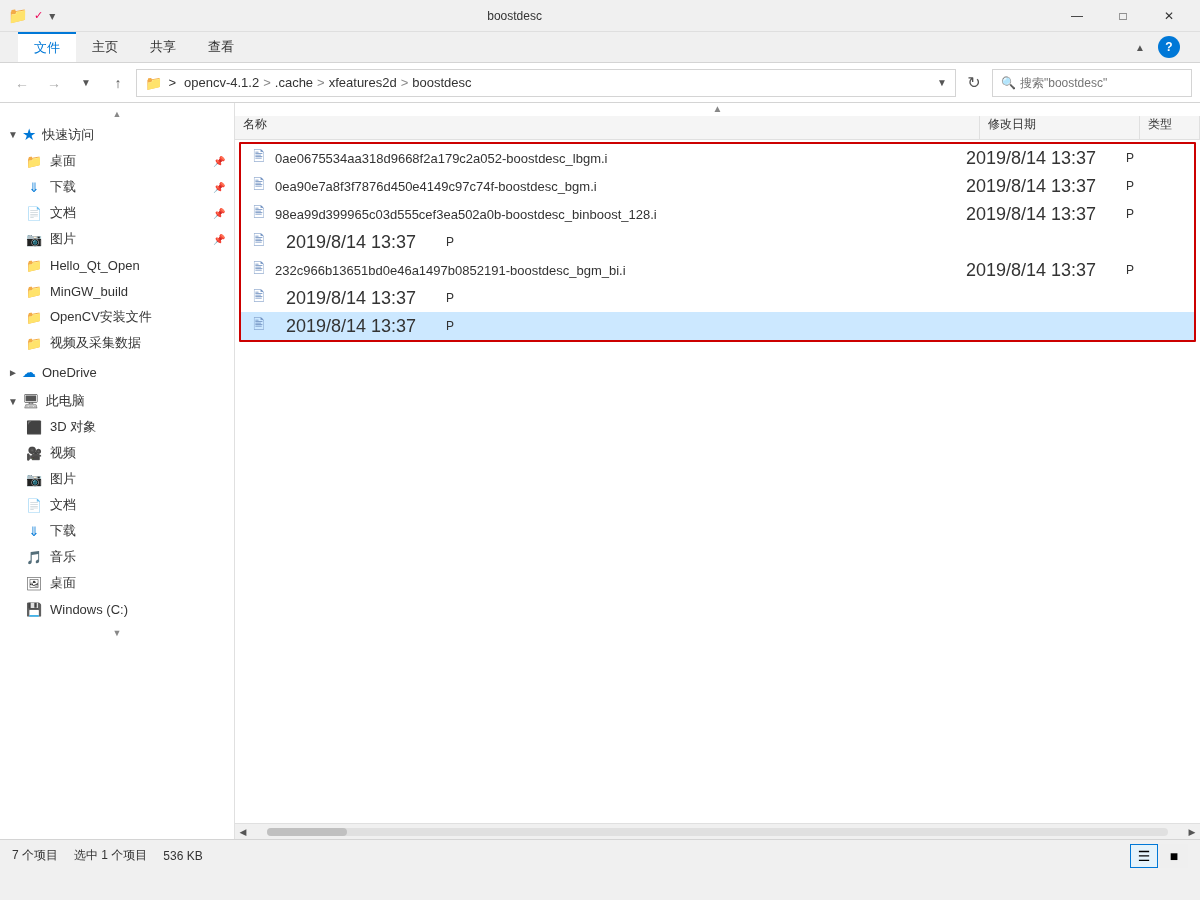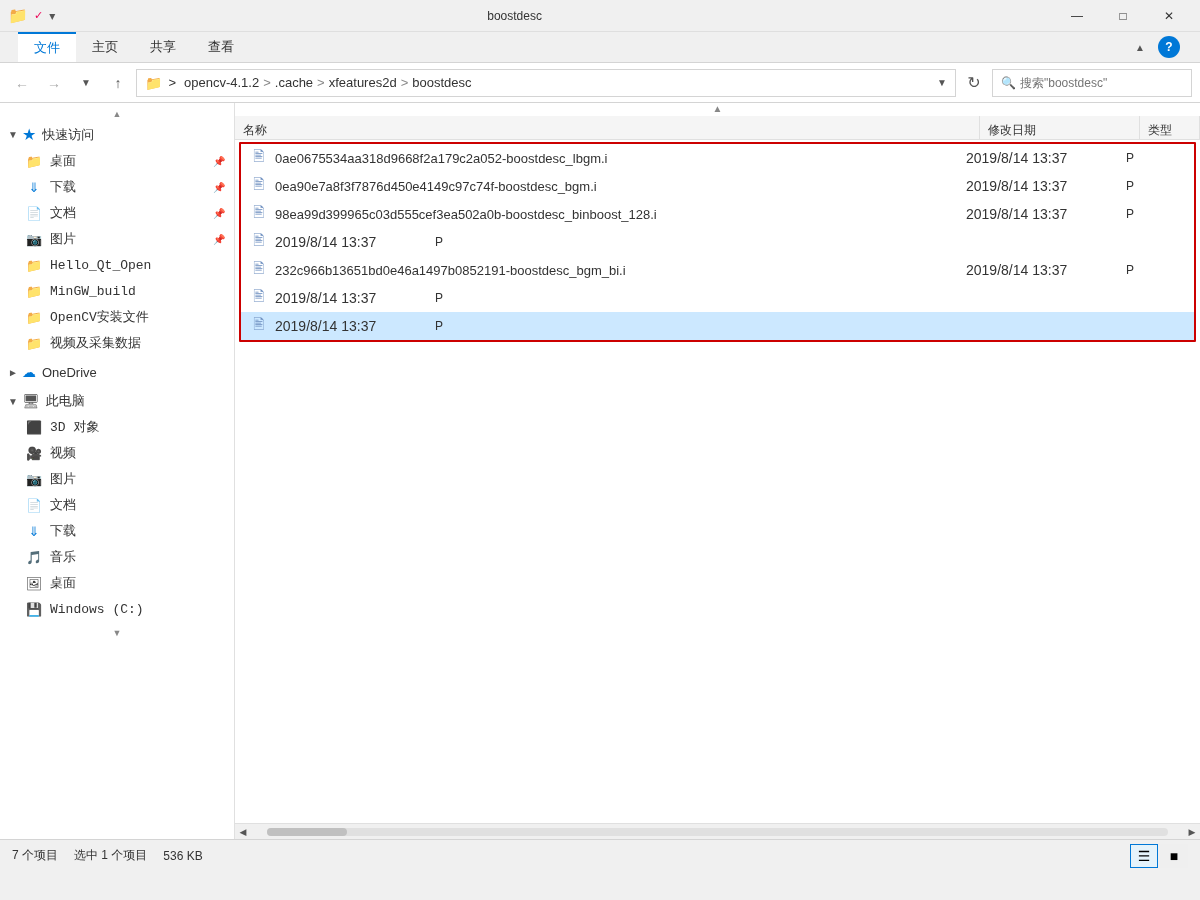--- a/index.html
+++ b/index.html
@@ -124,58 +124,58 @@
       font-size: 13px; color: #333;
       cursor: pointer;
     }
     .sidebar-item {
       display: flex; align-items: center;
       padding: 3px 8px 3px 24px;
       font-size: 13px; color: #333;
       cursor: pointer; height: 26px;
     }
     .sidebar-item-icon { width: 20px; height: 20px; margin-right: 6px; flex-shrink: 0; display: flex; align-items: center; justify-content: center; }
-    .sidebar-item-label { white-space: nowrap; overflow: hidden; text-overflow: ellipsis; font-family: Liberation Mono, monospace; }
+    .sidebar-item-label { white-space: nowrap; overflow: hidden; text-overflow: ellipsis; }
     .pin-icon { margin-left: auto; font-size: 10px; color: #888; }
     .section-expand { margin-right: 4px; font-size: 10px; color: #555; }
 
     
     .file-area {
       flex: 1;
       background: white;
       display: flex;
       flex-direction: column;
       overflow: hidden;
     }
     .file-list-header {
       display: flex;
       border-bottom: 1px solid #e0e0e0;
       background: #f5f5f5;
       height: 24px;
     }
     .col-header {
-      display: flex; align-items: flex-end;
+      display: flex; align-items: flex-start;
       padding: 0 8px;
       font-size: 12px; color: #333;
       cursor: pointer;
       border-right: 1px solid #e0e0e0;
     }
     .col-name { flex: 1; }
     .col-date { width: 160px; }
     .col-type { width: 60px; }
     .file-item {
       display: flex; align-items: center;
       height: 28px;
       padding: 0 8px;
       cursor: pointer;
     }
     .file-item.highlighted { background: #cce8ff; }
     .file-icon { width: 20px; height: 20px; margin-right: 6px; flex-shrink: 0; display: flex; align-items: center; justify-content: center; }
     .file-name { flex: 1; font-size: 13px; color: #333; white-space: nowrap; overflow: hidden; text-overflow: ellipsis; }
-    .file-date { width: 160px; font-size: 14px; color: #333; }
+    .file-date { width: 160px; font-size: 18px; color: #333; margin-left: 11px; }
     .file-type { width: 60px; font-size: 12px; color: #333; }
     .file-list-inner {
       flex: 1;
       overflow: hidden;
       display: flex;
       flex-direction: column;
     }
 
     
     .status-bar {

